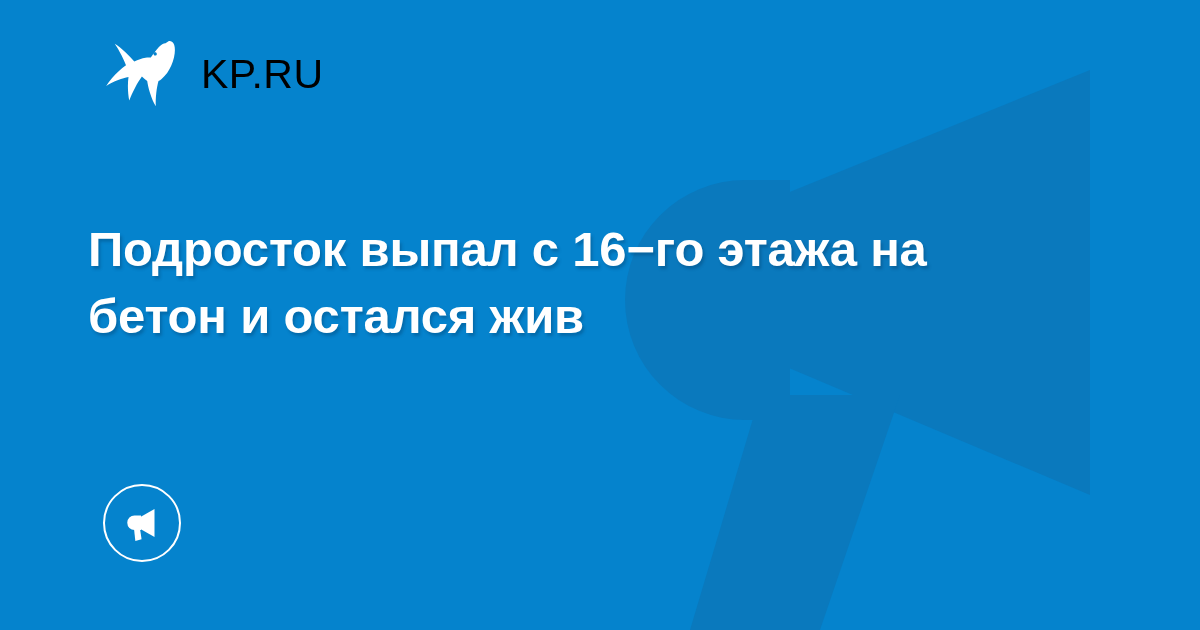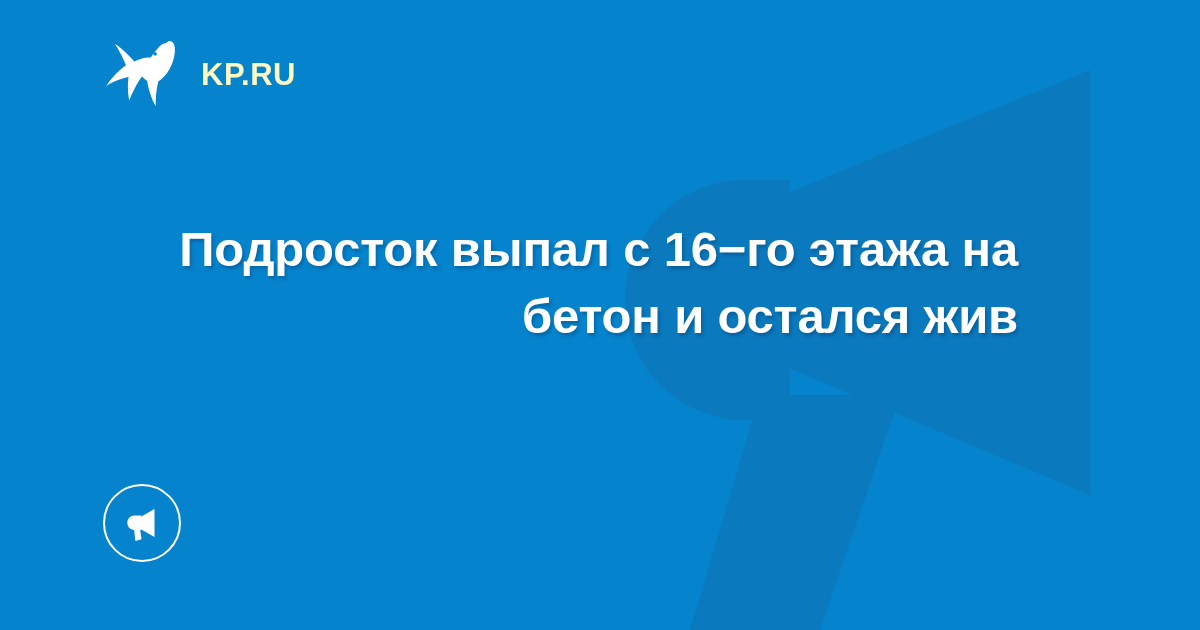--- a/index.html
+++ b/index.html
@@ -40,42 +40,41 @@
   }
 
   .brand-bird {
     width: 74px;
     height: 70px;
     display: block;
     flex: 0 0 auto;
   }
 
   .brand-name {
-    color: #fef9c3;
-    font-size: 31px;
-    font-weight: 700;
+    color: #000000;
+    font-size: 41px;
+    font-weight: 400;
     letter-spacing: 0.5px;
     line-height: 1;
     white-space: nowrap;
   }
 
   
   .headline {
     position: absolute;
     left: 88px;
     top: 216px;
     width: 930px;
     margin: 0;
     color: #ffffff;
     font-size: 49px;
     font-weight: 700;
     line-height: 1.36;
     letter-spacing: -0.2px;
     text-shadow: 2px 3px 3px rgba(0, 50, 90, 0.30);
-    text-align: right;
   }
 
   
   .badge {
     position: absolute;
     left: 103px;
     top: 484px;
     width: 78px;
     height: 78px;
     border: 2px solid #ffffff;

